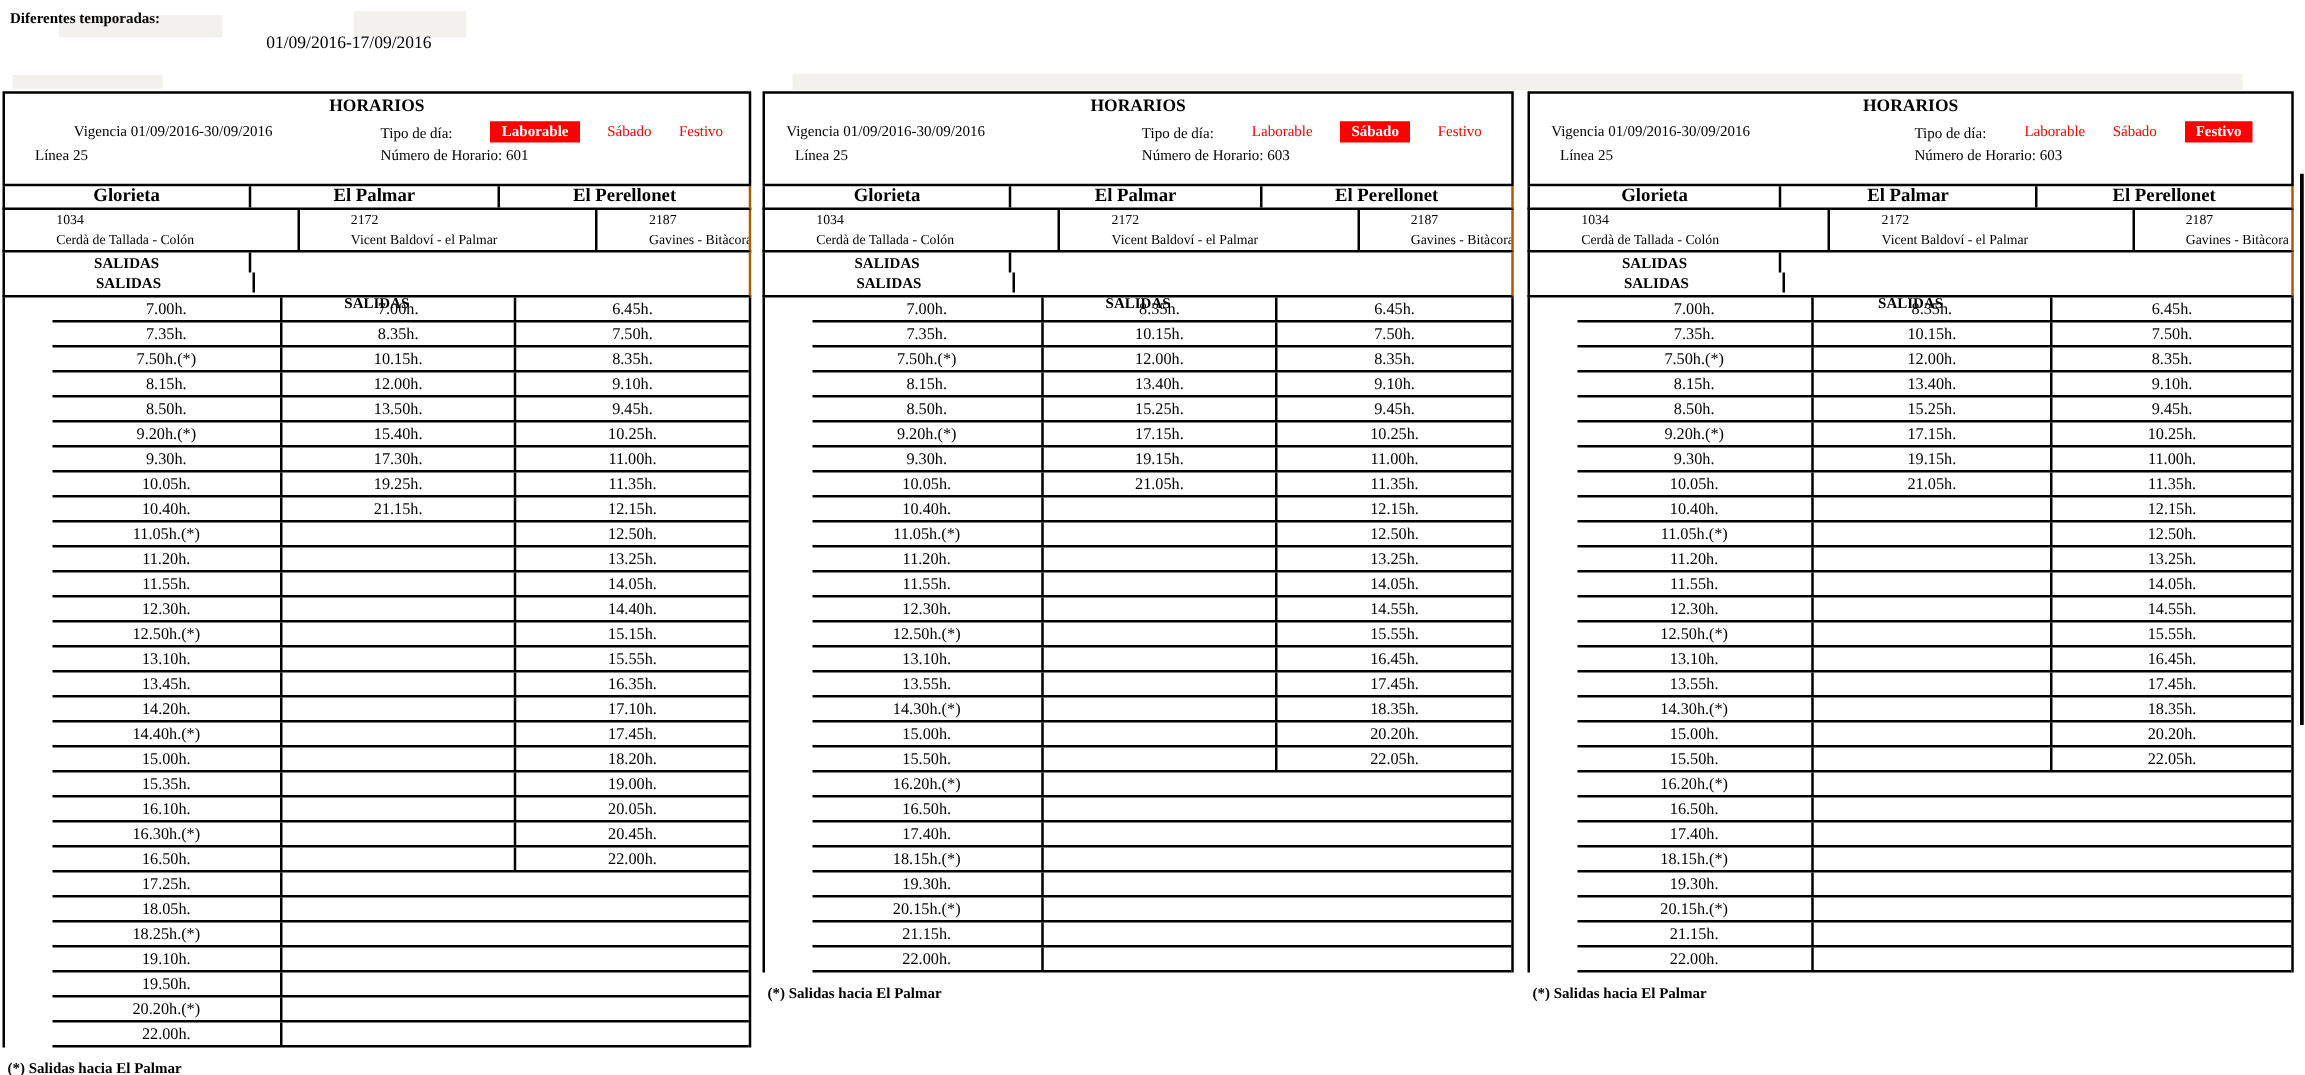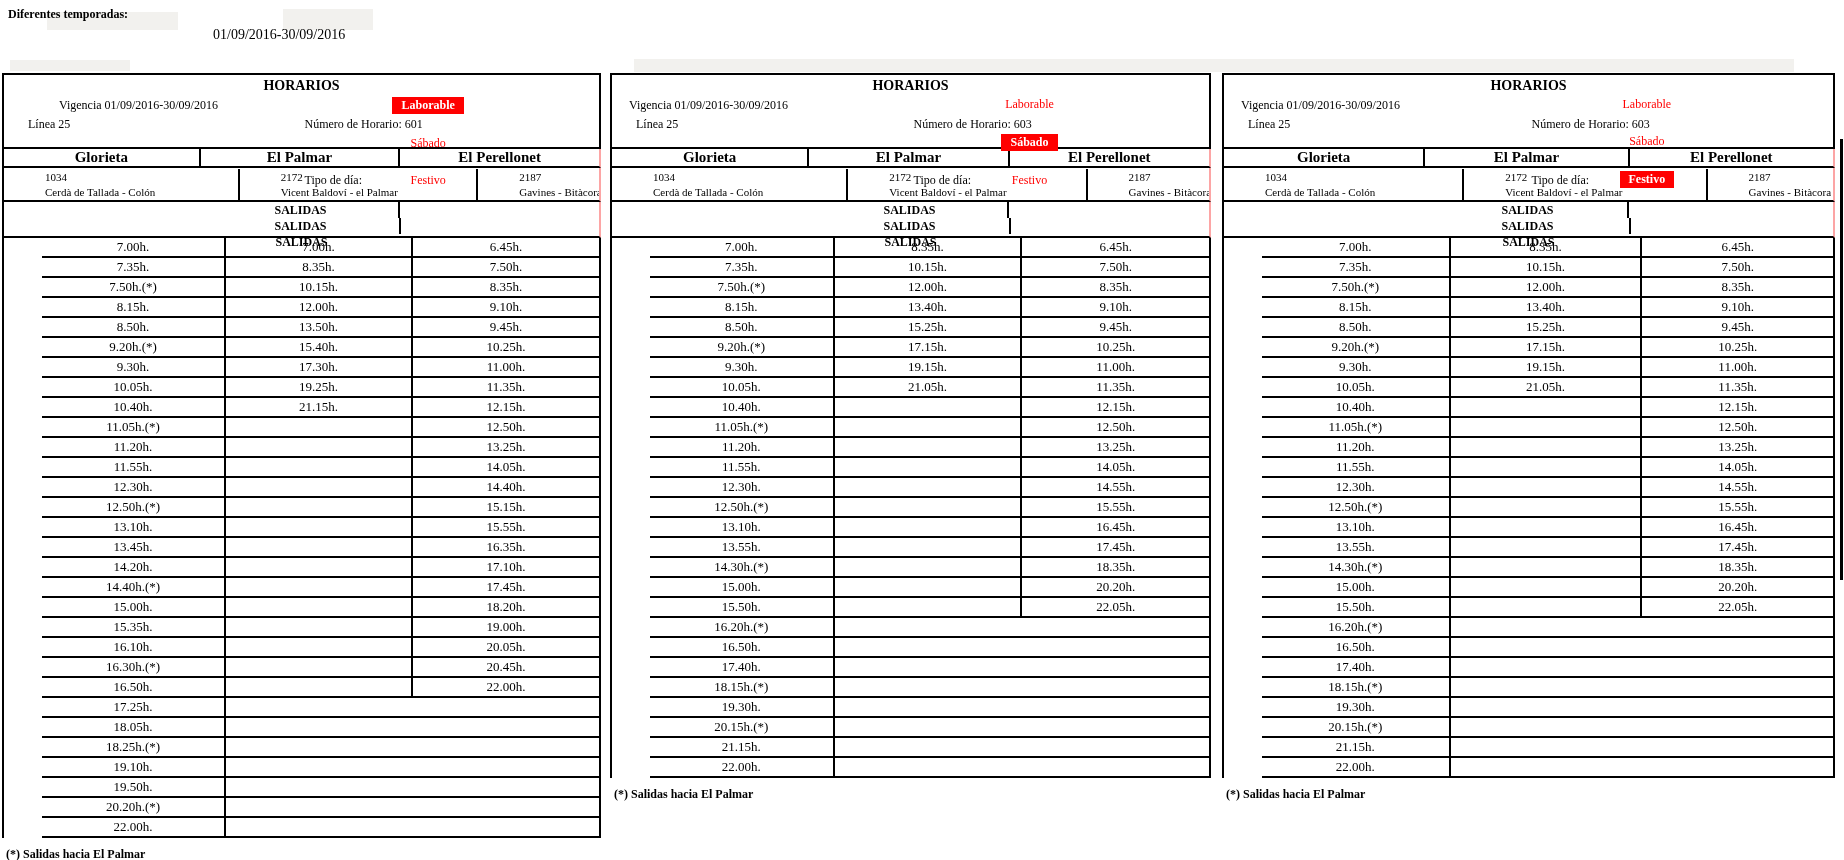--- a/index.html
+++ b/index.html
@@ -14,26 +14,26 @@
 
   
   .ttable{position:absolute;top:73px;background:#fff;}
   .thead{position:relative;height:76px;border:2px solid #000;box-sizing:border-box;}
   .t-title{position:absolute;top:3px;left:0;width:100%;text-align:center;font-weight:bold;font-size:14px;}
   .h-left1{position:absolute;top:23px;font-size:12px;white-space:nowrap;}
   .h-left2{position:absolute;top:42px;left:24px;font-size:12px;white-space:nowrap;}
   .h-right1{position:absolute;top:22px;left:50.5%;font-size:12px;display:flex;align-items:flex-end;white-space:nowrap;}
   .h-right2{position:absolute;top:42px;left:50.5%;font-size:12px;white-space:nowrap;}
   .tipo{display:inline-block;width:88px;}
-  .daylist{display:flex;gap:22px;align-items:center;flex-direction:column;}
+  .daylist{display:flex;gap:22px;align-items:center;}
   .day{color:#ff0000;font-size:12px;}
   .day.active{background:#ff0000;color:#fff;font-weight:bold;padding:1px 9px;}
 
-  .colhead,.stoprow,.salrow{display:flex;border-left:2px solid #000;border-right:2px solid #fca5a5;
-       border-bottom:2px solid #000;box-sizing:border-box;align-items:center;}
+  .colhead,.stoprow,.salrow{display:flex;border-left:2px solid #000;border-right:2px solid #a16207;
+       border-bottom:2px solid #000;box-sizing:border-box;}
   .colhead{height:19px;}
   .colhead .cc{text-align:center;font-weight:bold;font-size:15px;line-height:17px;box-sizing:border-box;}
   .stoprow{height:34px;}
   .stoprow .sc{box-sizing:border-box;font-size:11px;padding:1px 2px 0 2px;display:flex;
        flex-direction:column;justify-content:space-between;line-height:15px;overflow:hidden;white-space:nowrap;margin-left:39px;}
   .salrow{height:36px;flex-direction:column;}
   .salrow .sl{text-align:center;font-weight:bold;font-size:12px;line-height:16px;box-sizing:border-box;}
 
   .rows{border-left:2px solid #000;border-right:2px solid #000;box-sizing:border-box;padding-left:38px;}
   .row{display:flex;height:20px;box-sizing:border-box;border-bottom:2px solid #000;}
@@ -51,21 +51,21 @@
 <body>
 
 <div id="page">
 
   <div class="ghost" style="left:47px;top:12px;width:131px;height:18px;"></div>
   <div class="ghost" style="left:283px;top:9px;width:90px;height:21px;"></div>
   <div class="ghost" style="left:10px;top:60px;width:120px;height:11px;"></div>
   <div class="ghost" style="left:634px;top:59px;width:1160px;height:13px;"></div>
 
   <div class="seasons-label">Diferentes temporadas:</div>
-  <div class="season-date">01/09/2016-30/09/2016</div>
+  <div class="season-date">01/09/2016-17/09/2016</div>
 
   <div class="ttable" style="left:2px;width:599px;">
     <div class="thead">
       <div class="t-title">HORARIOS</div>
       <div class="h-left1" style="left:55px;">Vigencia 01/09/2016-30/09/2016</div>
       <div class="h-right1">
         <span class="tipo">Tipo de día:</span>
         <span class="daylist">
             <span class="day active">Laborable</span>
             <span class="day">Sábado</span>

